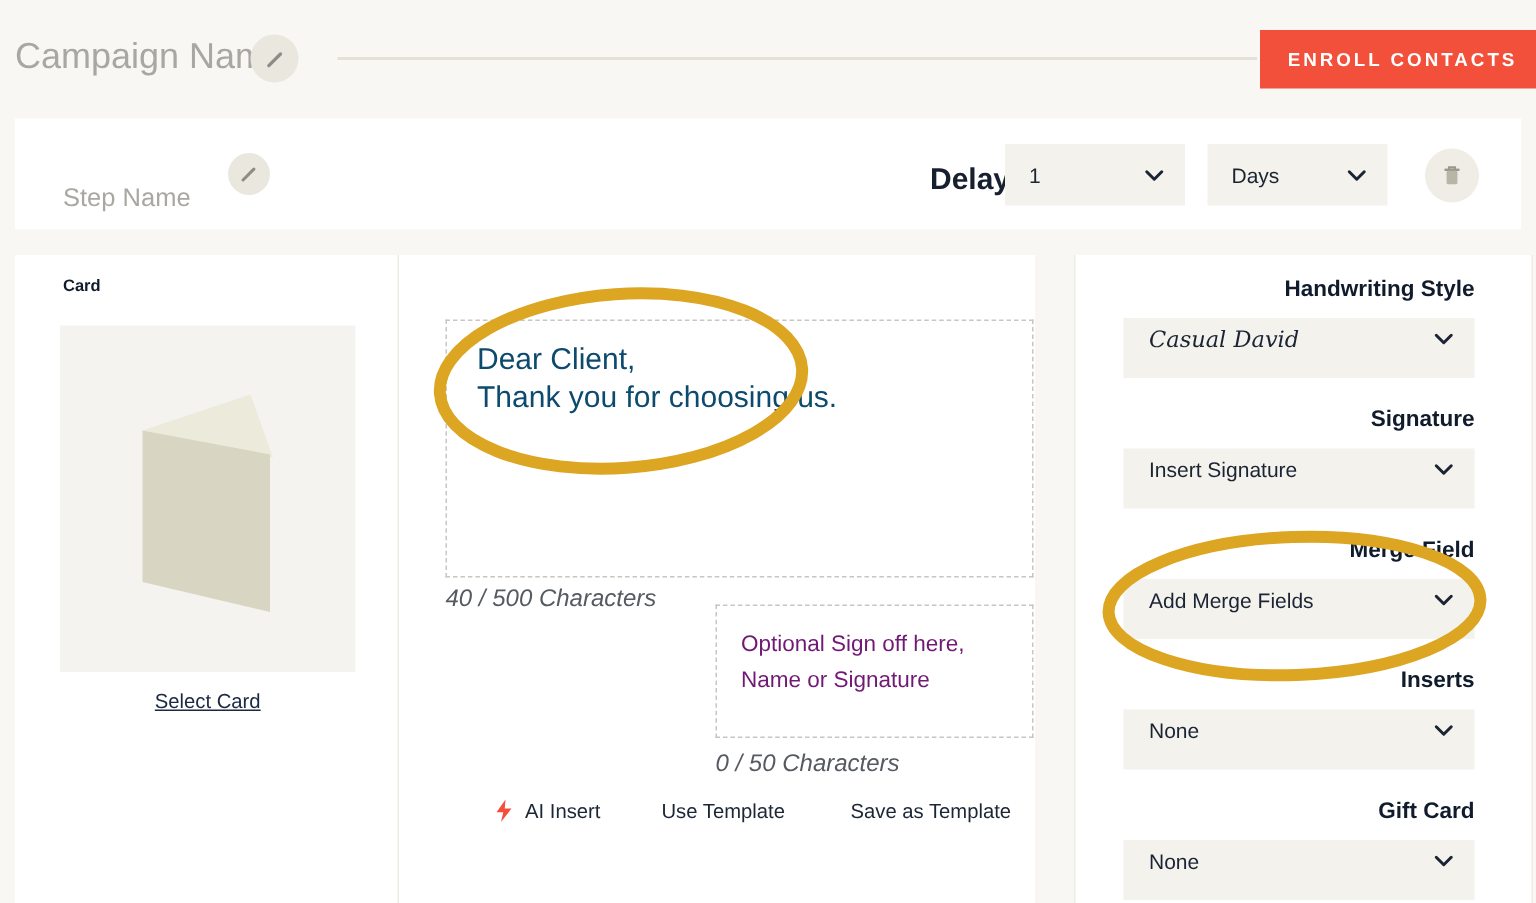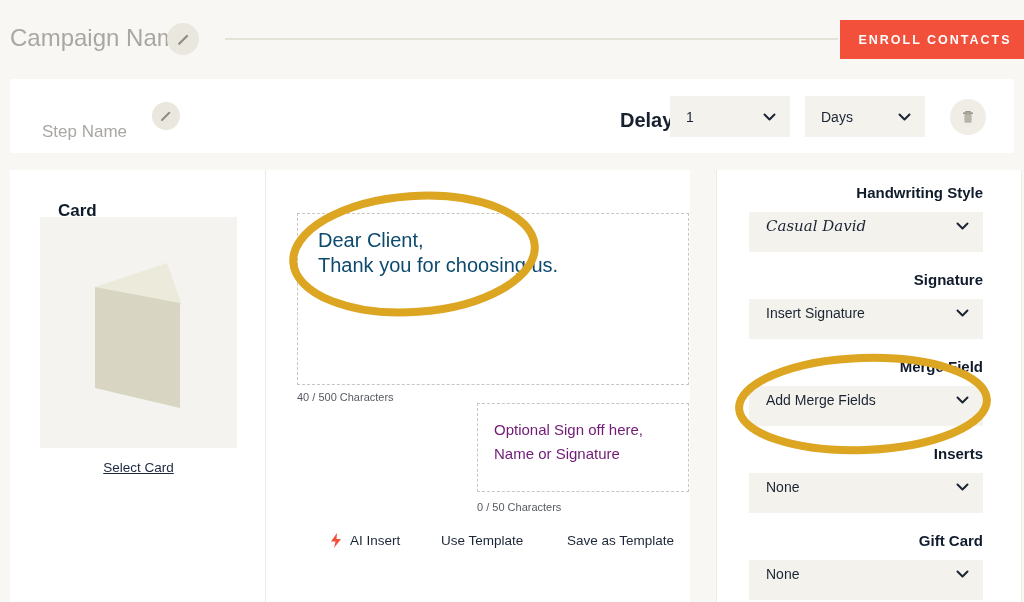--- a/index.html
+++ b/index.html
@@ -21,35 +21,35 @@
   .delay-label{position:absolute;left:610px;top:30px;font-size:20px;font-weight:bold;color:#17202f;}
   .select{position:absolute;background:#f4f2ed;display:flex;align-items:center;
           justify-content:space-between;padding:0 14px 0 16px;box-sizing:border-box;
           font-size:14px;color:#1a2433;cursor:pointer;}
   .select-delay{left:660px;top:17px;width:120px;height:41px;}
   .select-unit{left:795px;top:17px;width:120px;height:41px;gap:34px;}
   .trash-btn{left:940px;top:20px;width:36px;height:36px;background:#efede5;}
   
   .main-card{position:absolute;left:10px;top:170px;width:680px;height:432px;background:#fff;}
   .divider-v{position:absolute;left:255px;top:0;width:1px;height:100%;background:#ecebe4;}
-  .panel-heading{position:absolute;font-size:17px;font-weight:bold;color:#101b2c;margin:16px;}
+  .panel-heading{position:absolute;font-size:11px;font-weight:bold;color:#101b2c;margin:0;}
   .card-heading{left:32px;top:15px;}
   .card-preview{position:absolute;left:30px;top:47px;width:197px;height:231px;background:#f4f3ef;cursor:pointer;}
   .select-card-link{position:absolute;left:30px;top:290px;width:197px;text-align:center;
                     font-size:13.5px;color:#1c2940;text-decoration:underline;cursor:pointer;}
   
   .toggle-row{position:absolute;right:3px;top:14px;display:flex;align-items:center;gap:13px;}
   .toggle-label{font-size:15px;color:#1b2636;}
   .toggle{position:relative;width:38px;height:20px;border-radius:10px;background:#e2dfd7;cursor:pointer;}
   .toggle .knob{position:absolute;right:2px;top:2px;width:16px;height:16px;border-radius:50%;
                 background:var(--accent,#f2503b);}
   .message-box{position:absolute;left:287px;top:43px;width:392px;height:172px;box-sizing:border-box;
                border:1px dashed #c8c6be;padding:14px 20px;cursor:text;}
   .message-box .line{font-size:20px;line-height:25px;color:#0c4a6e;}
-  .counter{position:absolute;font-size:11px;color:#565a61;}
+  .counter{position:absolute;font-size:16px;color:#565a61;font-style:italic;}
   .msg-counter{left:287px;top:221px;}
   .signoff-box{position:absolute;left:467px;top:233px;width:212px;height:89px;box-sizing:border-box;
                border:1px dashed #c8c6be;padding:14px 16px;cursor:text;}
   .signoff-box .line{font-size:15px;line-height:24px;color:#701a75;}
   .signoff-counter{left:467px;top:331px;}
   .action{position:absolute;top:363px;display:flex;align-items:center;gap:8px;background:none;border:none;
           padding:0;cursor:pointer;font-family:inherit;font-size:13.5px;color:#1b2636;}
   .action-ai{left:320px;}
   .action-use{left:431px;justify-content:center;}
   .action-save{left:557px;}

